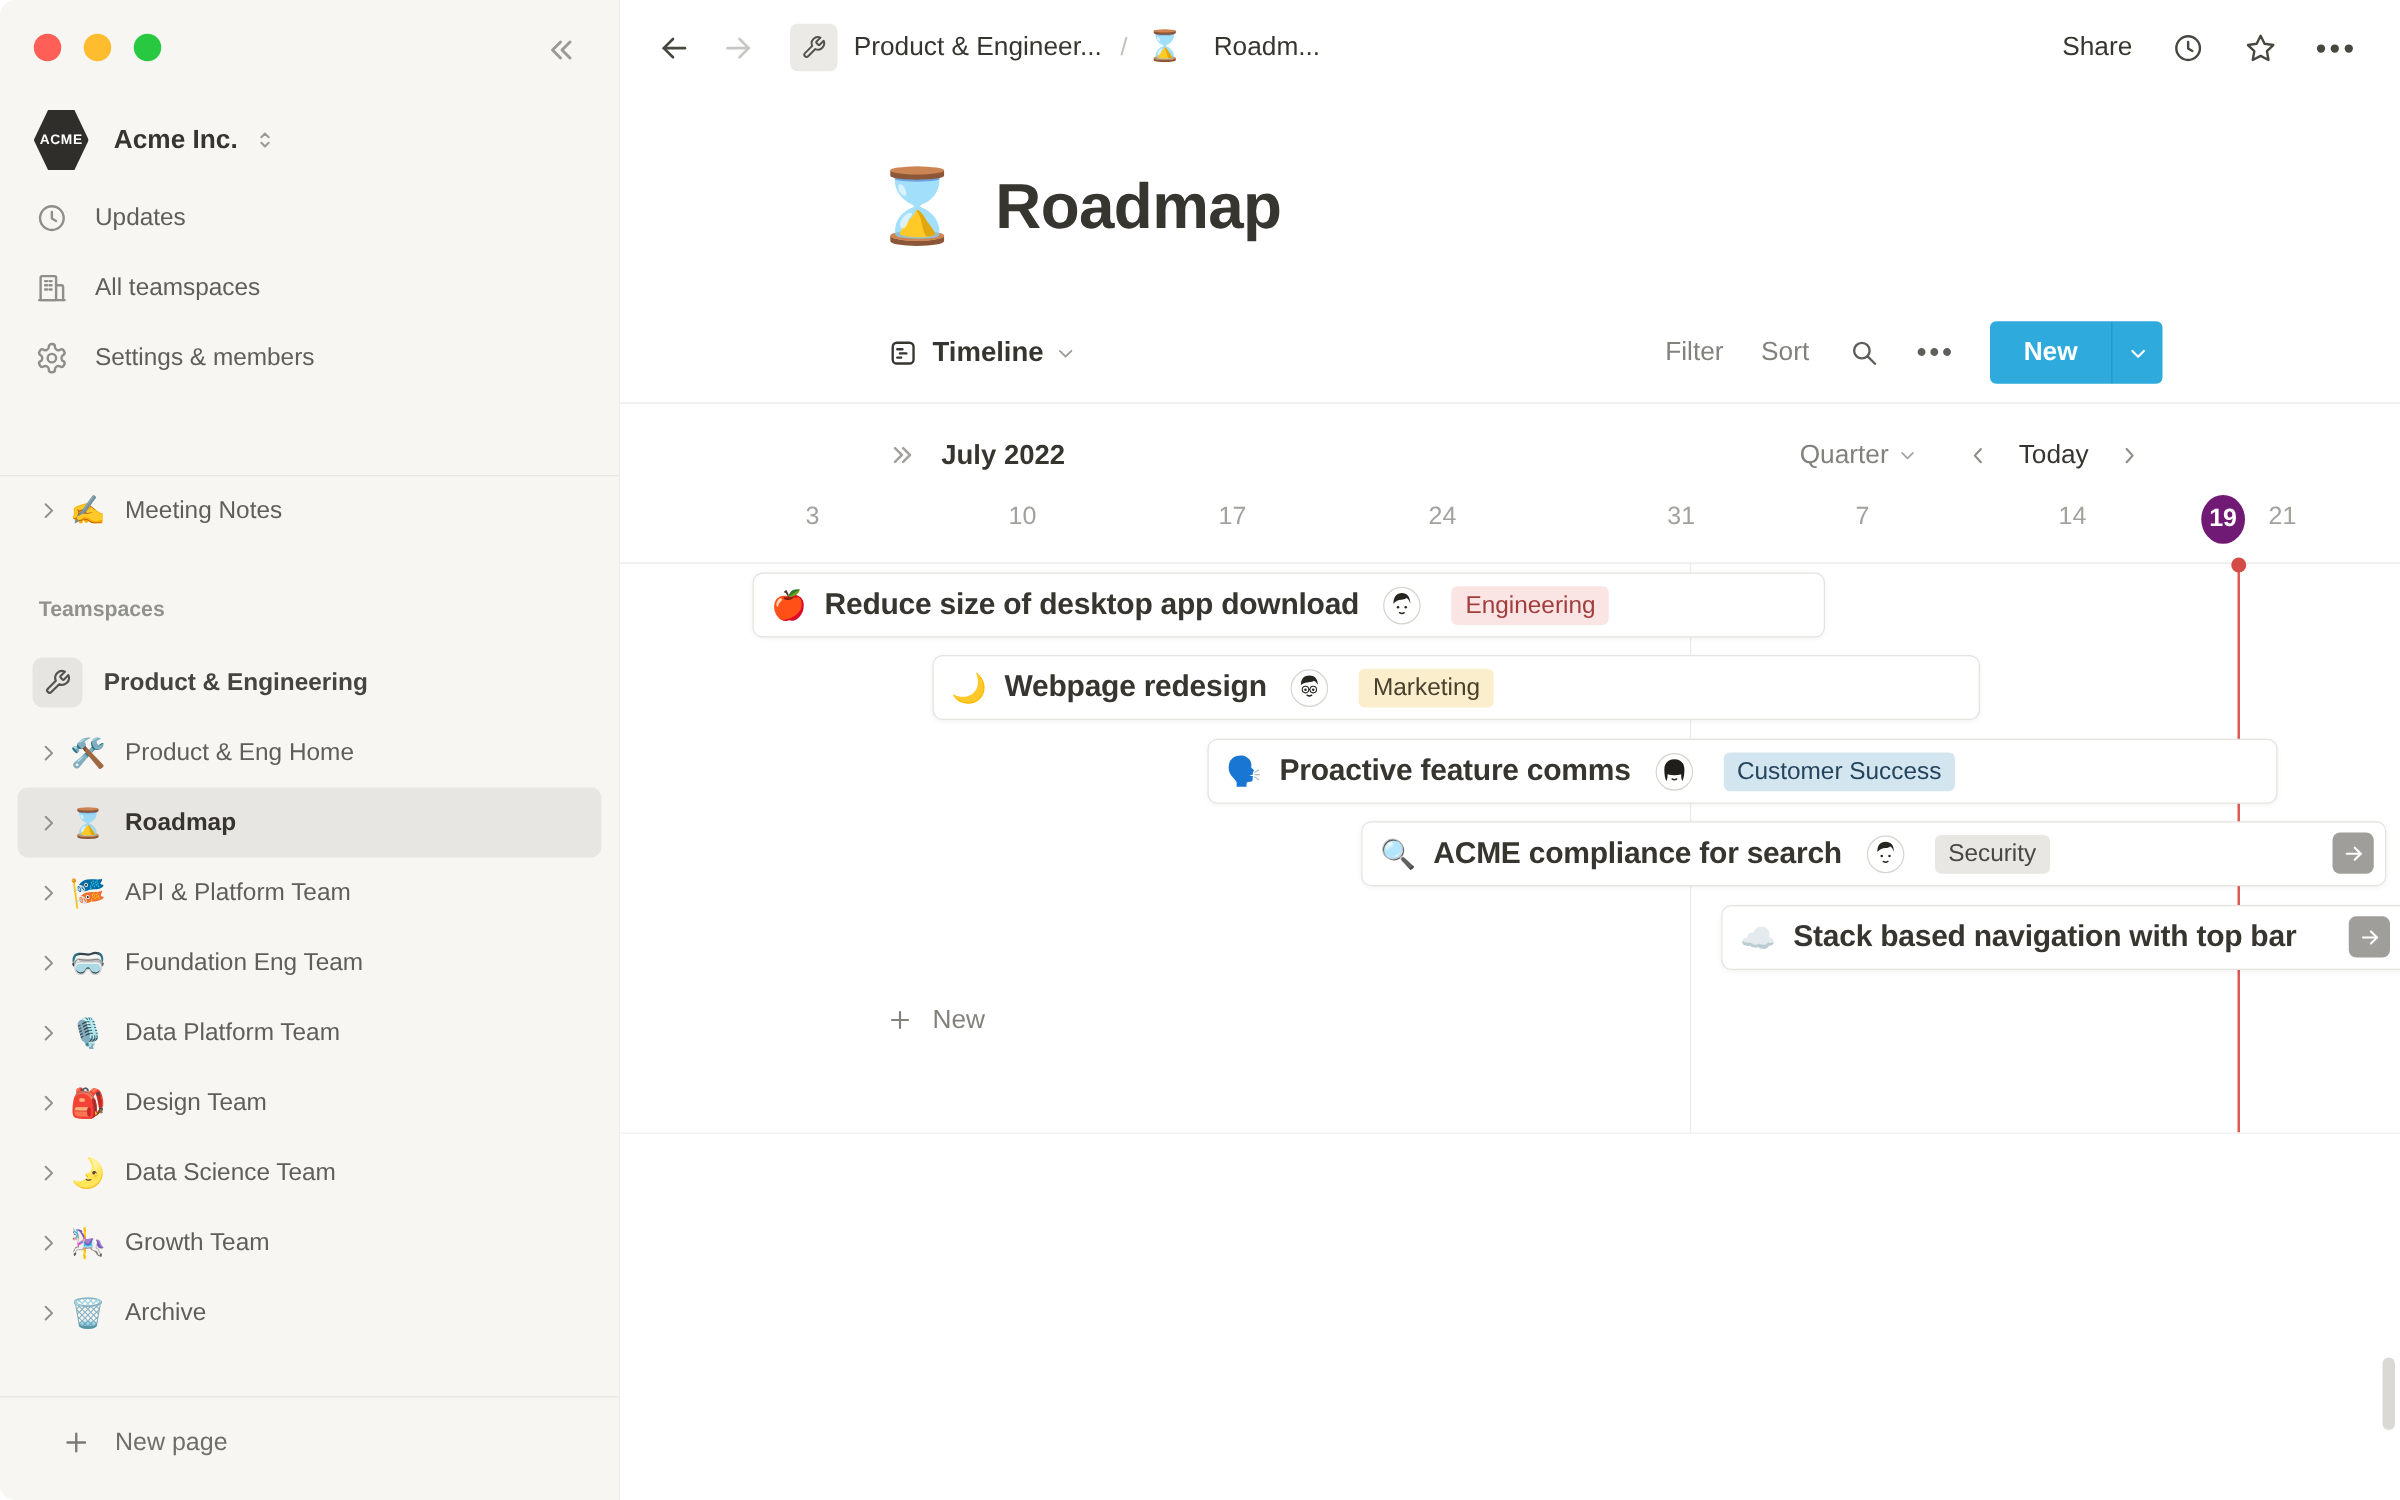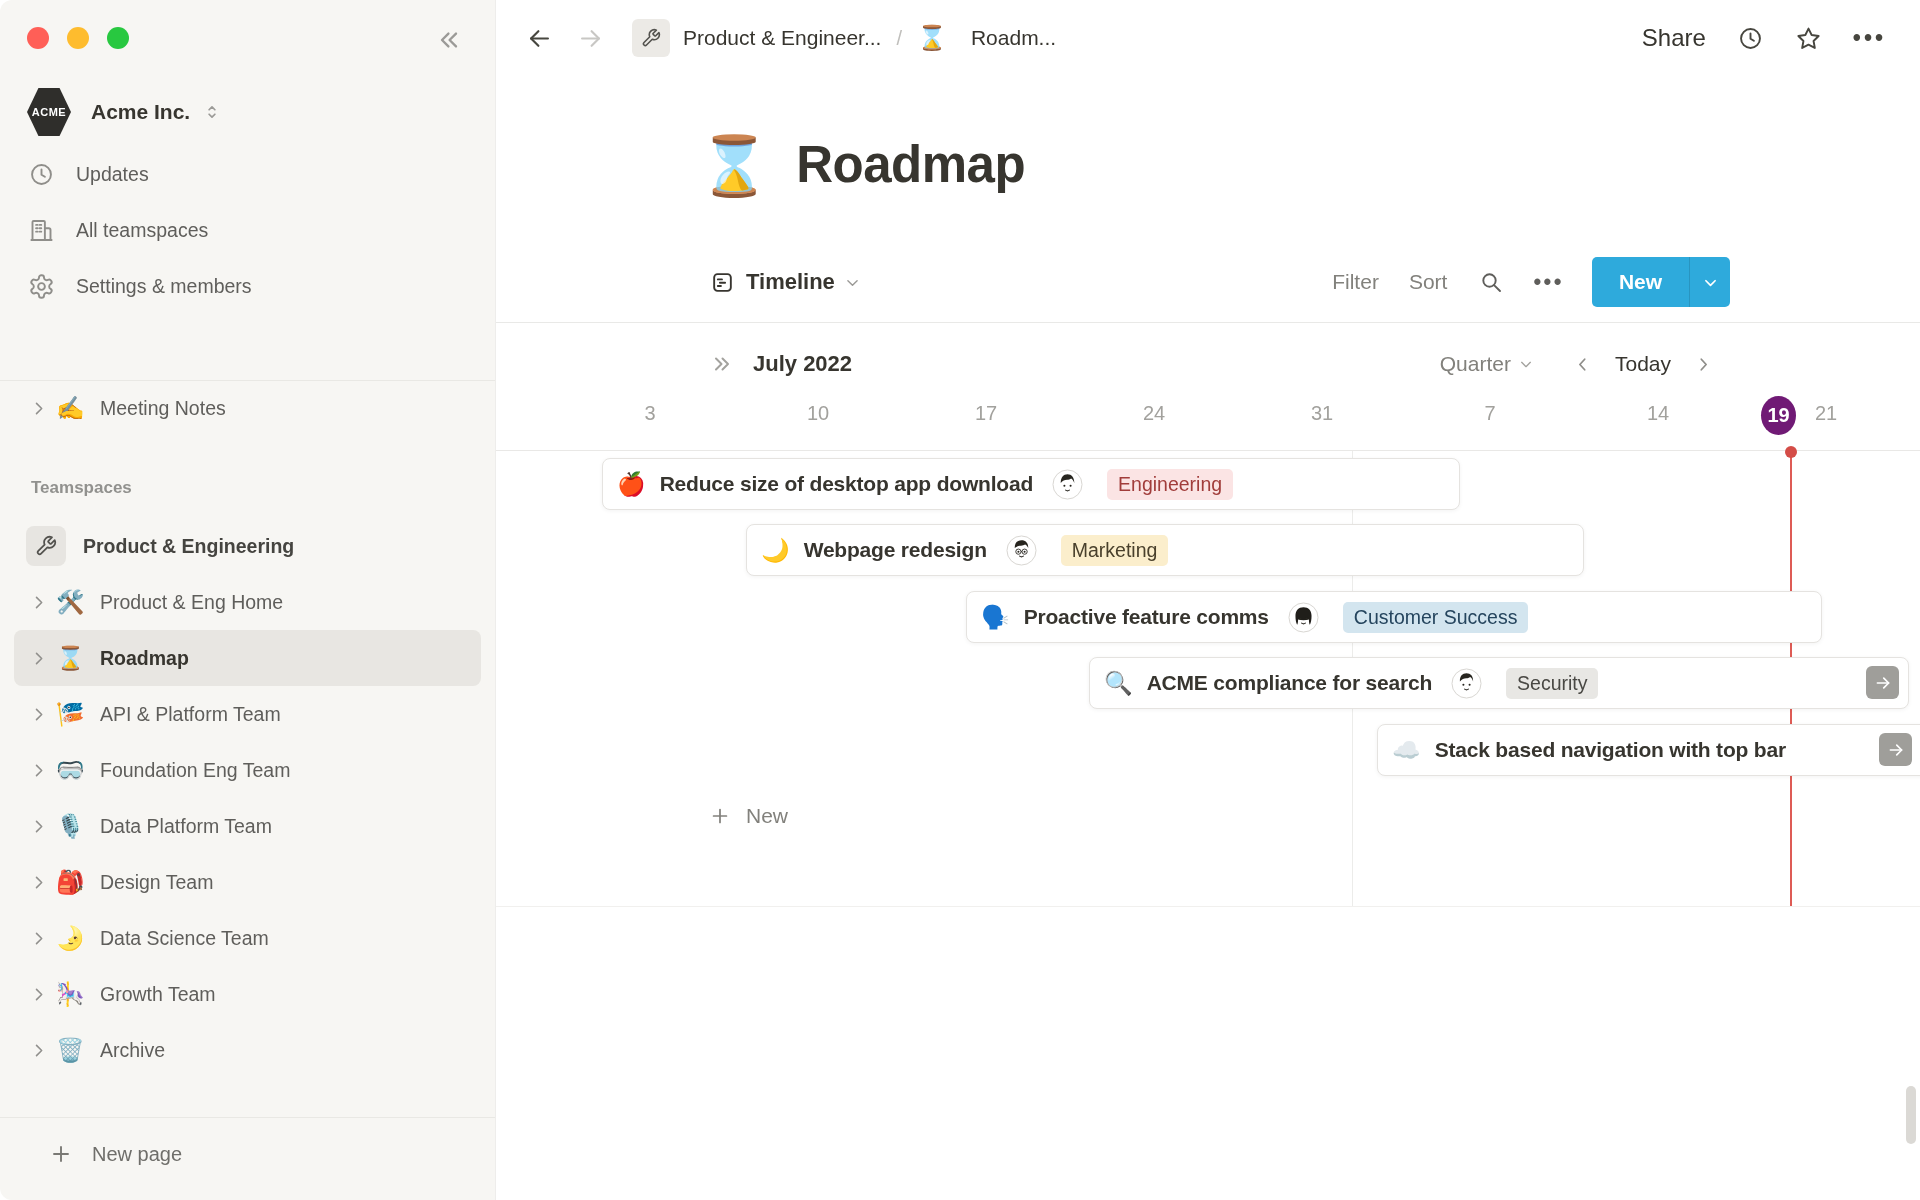--- a/index.html
+++ b/index.html
@@ -41,21 +41,21 @@
   .topbar{position:absolute;top:0;left:0;right:0;height:76px;display:flex;align-items:center;padding:0 34px 0 30px;}
   .nav-arrow{display:flex;cursor:pointer;}
   .nav-back{color:#47463f;}
   .nav-fwd{color:#c8c7c4;margin-left:24px;}
   .crumb-tile{width:38px;height:38px;border-radius:6px;background:#eceae6;display:flex;align-items:center;justify-content:center;color:#53524e;margin-left:28px;cursor:pointer;}
   .crumb{font-size:21px;color:#37352f;margin-left:13px;cursor:pointer;white-space:nowrap;}
   .crumb-sep{color:#c0bfbc;margin:0 15px;font-size:20px;}
   .crumb-emoji{font-size:24px;margin-left:0;line-height:1;}
   .crumb-page{margin-left:24px;}
   .tb-spacer{flex:1;}
-  .share{font-size:24px;color:#37352f;cursor:pointer;}
+  .share{font-size:21px;color:#37352f;cursor:pointer;}
   .tb-icon{display:flex;color:#47463f;margin-left:31px;cursor:pointer;}
   .tb-dots{margin-left:31px;color:#47463f;font-size:23px;letter-spacing:3px;cursor:pointer;font-weight:700;}
 
   .title-row{position:absolute;left:202px;top:136px;display:flex;align-items:flex-end;gap:26px;}
   .title-emoji{font-size:58px;line-height:1;cursor:pointer;}
   .page-title{font-size:51px;font-weight:700;letter-spacing:-0.5px;color:#37352f;line-height:1.15;cursor:text;}
 
   .view-toolbar{position:absolute;top:256px;left:214px;right:190px;height:52px;display:flex;align-items:center;}
   .view-tab{display:flex;align-items:center;cursor:pointer;}
   .vt-icon{display:flex;color:#37352f;}
@@ -87,21 +87,21 @@
   .today-badge{position:absolute;width:35px;height:39px;border-radius:50%;display:flex;align-items:center;justify-content:center;color:#fff;font-size:20px;font-weight:700;}
 
   .grid-top{position:absolute;top:450px;left:0;right:0;border-top:1px solid #e9e8e6;}
   .month-line{position:absolute;width:1px;background:#ececea;z-index:0;}
   .today-line{position:absolute;width:2px;z-index:0;}
   .today-dot{position:absolute;width:12px;height:12px;border-radius:50%;z-index:1;}
   .grid-bottom{position:absolute;top:906px;left:0;right:0;border-top:1px solid #f1f0ee;}
 
   .bar{position:absolute;height:52px;box-sizing:border-box;background:#fff;border:1px solid #e5e3e0;border-radius:8px;box-shadow:0 1px 4px rgba(15,15,15,0.05);display:flex;align-items:center;padding:0 12px 0 14px;z-index:2;cursor:pointer;}
   .bar-emoji{font-size:23px;line-height:1;flex:none;}
-  .bar-title{margin-left:14px;font-size:21px;font-weight:600;color:#37352f;letter-spacing:-0.2px;white-space:nowrap;}
+  .bar-title{margin-left:14px;font-size:24px;font-weight:600;color:#37352f;letter-spacing:-0.2px;white-space:nowrap;}
   .bar-avatar{margin-left:19px;width:31px;height:31px;flex:none;display:flex;}
   .bar-tag{margin-left:24px;height:31px;padding:0 11px;border-radius:5px;display:flex;align-items:center;font-size:19.5px;font-weight:500;white-space:nowrap;flex:none;}
   .bar-arrow{position:absolute;top:8px;width:33px;height:33px;border-radius:6px;background:#9f9e9a;display:flex;align-items:center;justify-content:center;color:#fff;cursor:pointer;z-index:3;}
 
   .new-row{position:absolute;left:198px;top:792px;height:48px;display:flex;align-items:center;color:#82817c;font-size:21px;cursor:pointer;z-index:2;}
   .new-row .nr-icon{display:flex;color:#82817c;}
   .new-row span{margin-left:15px;}
 
   .scroll-thumb{position:absolute;right:4px;top:1086px;width:10px;height:58px;border-radius:5px;background:#dbd9d5;cursor:pointer;}
 </style>
@@ -393,21 +393,21 @@
             <path d="M9.5 6 15 12l-5.5 6"></path>
           </svg>
         </span>
     </div>
 
     <div class="dates" id="dates">
         <span class="date-label" style="left:154px">3</span>
         <span class="date-label" style="left:322px">10</span>
         <span class="date-label" style="left:490px">17</span>
         <span class="date-label" style="left:658px">24</span>
-        <span class="date-label" style="left:826px">31</span>
+        <span class="date-label" style="left:849px">31</span>
         <span class="date-label" style="left:994px">7</span>
         <span class="date-label" style="left:1162px">14</span>
         <span class="date-label" style="left:1330px">21</span>
         <span class="today-badge" style="left:1265px;top:4px;background:#701a75">19</span>
       </div>
 
     <div class="grid-top"></div>
     <div class="month-line" id="month-line" style="left: 856px; top: 451px; height: 455px;"></div>
     <div class="today-line" id="today-line" style="left: 1294px; top: 452px; height: 454px; background: rgb(222, 91, 85);"></div>
     <div class="today-dot" id="today-dot" style="left: 1289px; top: 446px; background: rgb(212, 76, 71);"></div>

